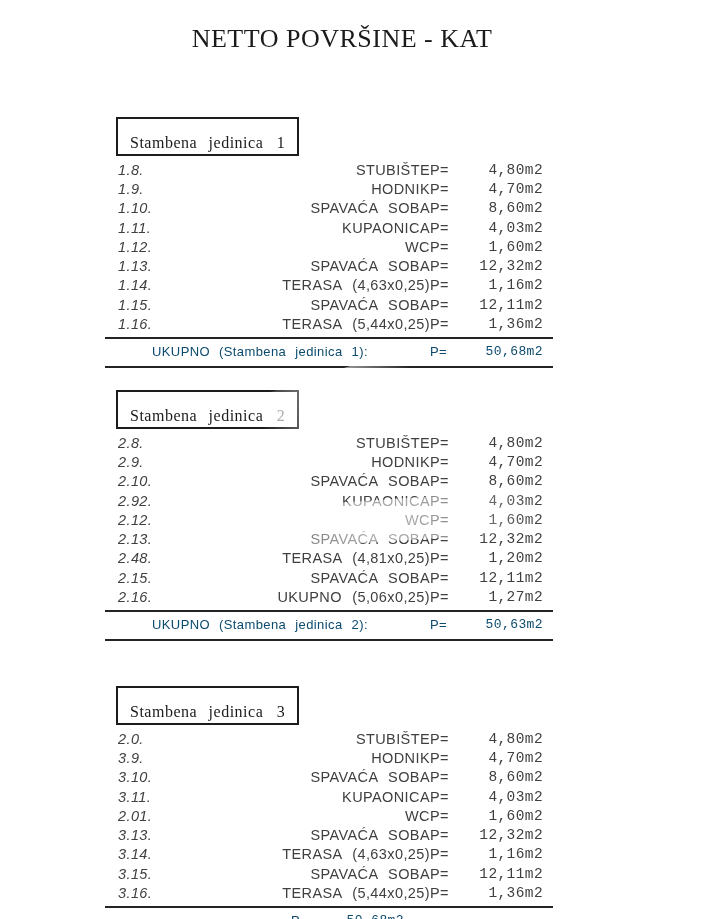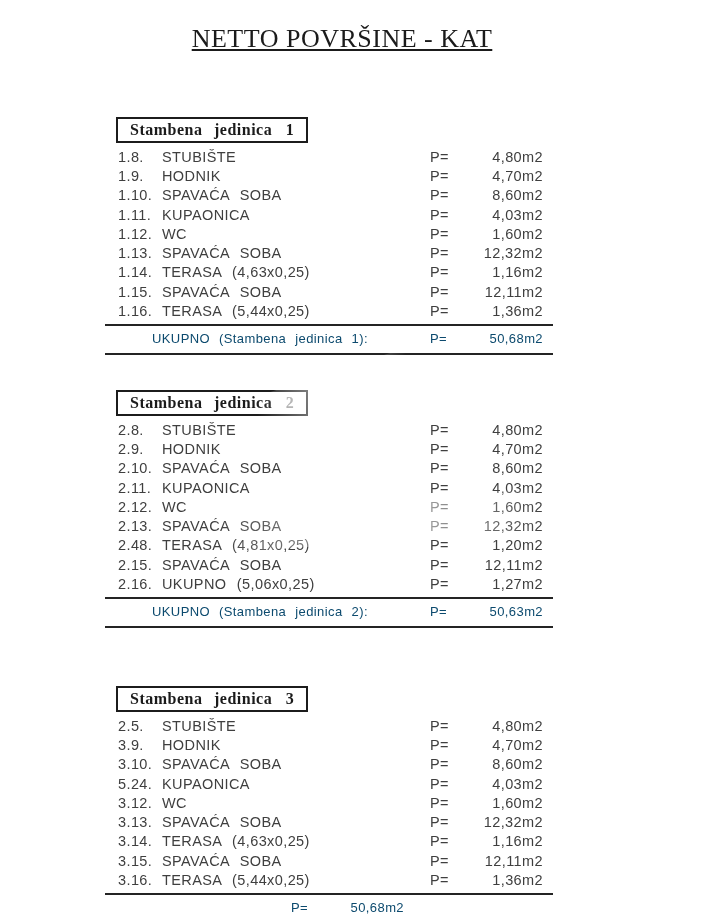--- a/index.html
+++ b/index.html
@@ -16,60 +16,59 @@
     top: 24px;
     left: 0;
     width: 684px;
     margin: 0;
     text-align: center;
     font-family: "Liberation Serif", serif;
     font-weight: 400;
     font-size: 26px;
     letter-spacing: 0.5px;
     color: #1b1b1b;
-    text-decoration: underline;
   }
   .unit {
     position: absolute;
     left: 105px;
     width: 448px;
   }
   .unit-1 { top: 117px; }
   .unit-2 { top: 390px; }
   .unit-3 { top: 686px; }
   .unit-box {
     display: inline-block;
     margin-left: 11px;
     border: 2px solid #1c1c1c;
-    padding: 2px 12px 2px 12px;
+    padding: 15px 12px 2px 12px;
     font-family: "Liberation Serif", serif;
-    font-weight: 700;
+    font-weight: 400;
     font-size: 16px;
     color: #1b1b1b;
     word-spacing: 7px;
     letter-spacing: 0.5px;
     white-space: nowrap;
   }
   .unit-num { margin-left: 2px; }
   .unit-2 .unit-num { color: #9b9b9b; }
   .rows { margin-top: 4px; }
   .row {
     display: flex;
     align-items: center;
     height: 19.3px;
     padding: 0 10px 0 13px;
     font-size: 14.5px;
     letter-spacing: 0.4px;
     color: #3f3f3f;
     white-space: nowrap;
   }
-  .num { width: 44px; }
-  .label { flex: 1; word-spacing: 6px; }
+  .num { width: 44px; font-style: italic; }
+  .label { flex: 1; word-spacing: 6px; text-align: right; }
   .p { width: 26px; }
-  .value { width: 87px; text-align: right; }
+  .value { width: 87px; text-align: right; font-family: Liberation Mono, monospace; }
   .total-block {
     margin-top: 3px;
     border-top: 2px solid #242424;
     border-bottom: 2px solid #242424;
     padding: 4px 0 5px 0;
   }
   .total-row {
     display: flex;
     align-items: center;
     height: 18px;
@@ -184,21 +183,21 @@
         <span class="p">P=</span>
         <span class="value">4,70m2</span>
       </div>
       <div class="row">
         <span class="num">2.10.</span>
         <span class="label">SPAVAĆA SOBA</span>
         <span class="p">P=</span>
         <span class="value">8,60m2</span>
       </div>
       <div class="row">
-        <span class="num">2.11.</span>
+        <span class="num">2.92.</span>
         <span class="label">KUPAONICA</span>
         <span class="p">P=</span>
         <span class="value">4,03m2</span>
       </div>
       <div class="row">
         <span class="num">2.12.</span>
         <span class="label">WC</span>
         <span class="p">P=</span>
         <span class="value">1,60m2</span>
       </div>
@@ -236,45 +235,45 @@
     </div>
   </section>
 
   <section class="unit unit-3">
     <div class="unit-box">
       <span>Stambena jedinica</span>
       <span class="unit-num">3</span>
     </div>
     <div class="rows">
       <div class="row">
-        <span class="num">2.5.</span>
+        <span class="num">2.0.</span>
         <span class="label">STUBIŠTE</span>
         <span class="p">P=</span>
         <span class="value">4,80m2</span>
       </div>
       <div class="row">
         <span class="num">3.9.</span>
         <span class="label">HODNIK</span>
         <span class="p">P=</span>
         <span class="value">4,70m2</span>
       </div>
       <div class="row">
         <span class="num">3.10.</span>
         <span class="label">SPAVAĆA SOBA</span>
         <span class="p">P=</span>
         <span class="value">8,60m2</span>
       </div>
       <div class="row">
-        <span class="num">5.24.</span>
+        <span class="num">3.11.</span>
         <span class="label">KUPAONICA</span>
         <span class="p">P=</span>
         <span class="value">4,03m2</span>
       </div>
       <div class="row">
-        <span class="num">3.12.</span>
+        <span class="num">2.01.</span>
         <span class="label">WC</span>
         <span class="p">P=</span>
         <span class="value">1,60m2</span>
       </div>
       <div class="row">
         <span class="num">3.13.</span>
         <span class="label">SPAVAĆA SOBA</span>
         <span class="p">P=</span>
         <span class="value">12,32m2</span>
       </div>

